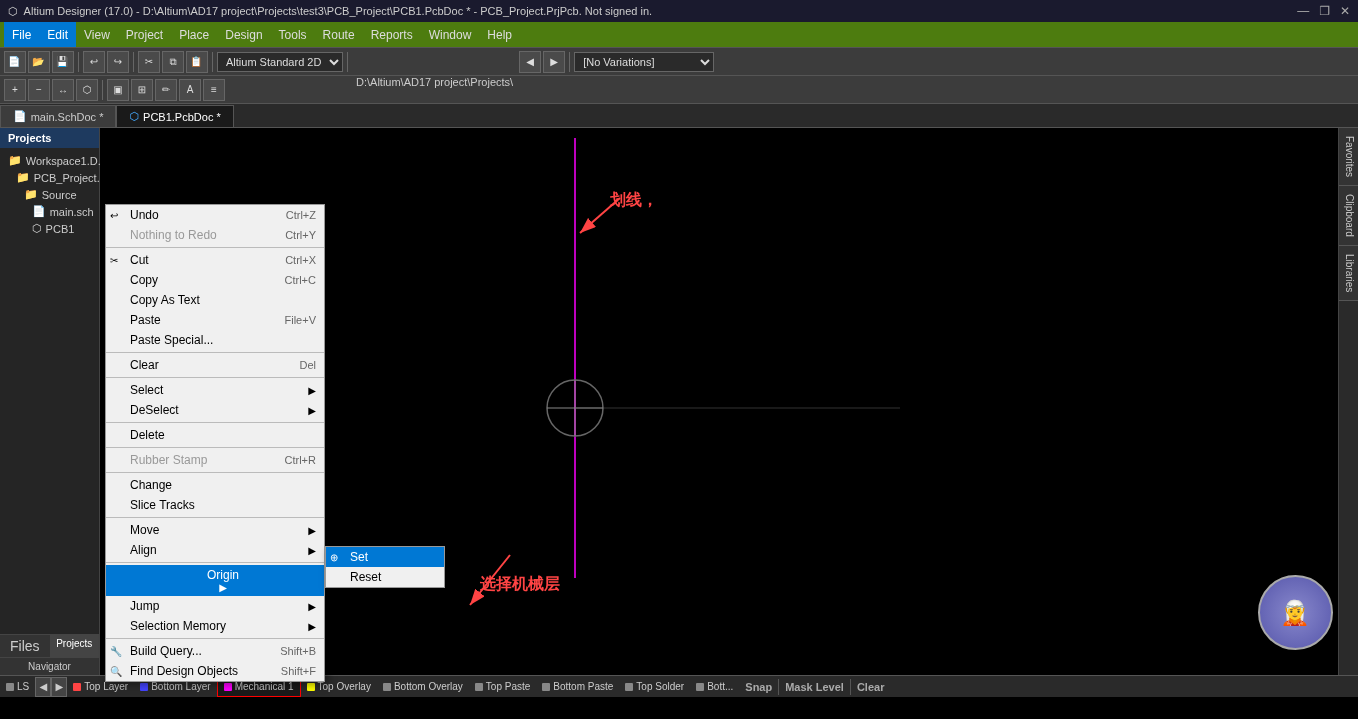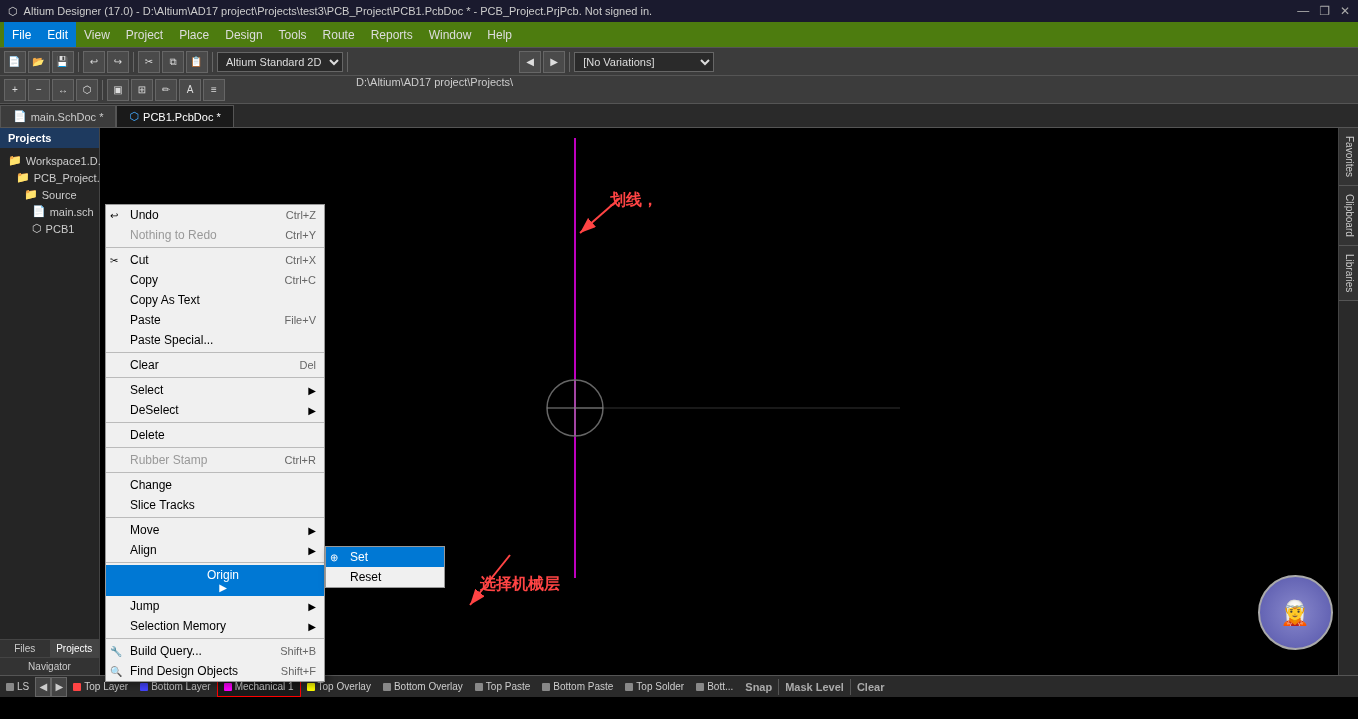--- a/index.html
+++ b/index.html
@@ -370,21 +370,21 @@
         <span>📄</span>
         <span>main.sch</span>
       </div>
       <div class="tree-item" style="padding-left:28px;">
         <span>⬡</span>
         <span>PCB1</span>
       </div>
     </div>
 
     <div style="display:flex; border-top:1px solid #444;">
-      <div style="flex:1;background:#333;color:#ccc;font-size:10px;padding:3px 4px;cursor:pointer;text-align:center;">Files</div>
+      <div style="flex:1;background:#333;color:#ccc;font-size:14px;padding:3px 4px;cursor:pointer;text-align:center;">Files</div>
       <div style="flex:1;background:#444;color:#fff;font-size:10px;padding:3px 4px;cursor:pointer;text-align:center;">Projects</div>
     </div>
     <div style="background:#333;color:#ccc;font-size:10px;padding:3px 4px;cursor:pointer;text-align:center;border-top:1px solid #444;">Navigator</div>
   </div>
 
   <div class="canvas-area">
 
     <svg style="position:absolute;top:0;left:0;width:100%;height:100%;pointer-events:none;">
 
       <line x1="475" y1="10" x2="475" y2="450" stroke="#ff00ff" stroke-width="1.5"></line>

